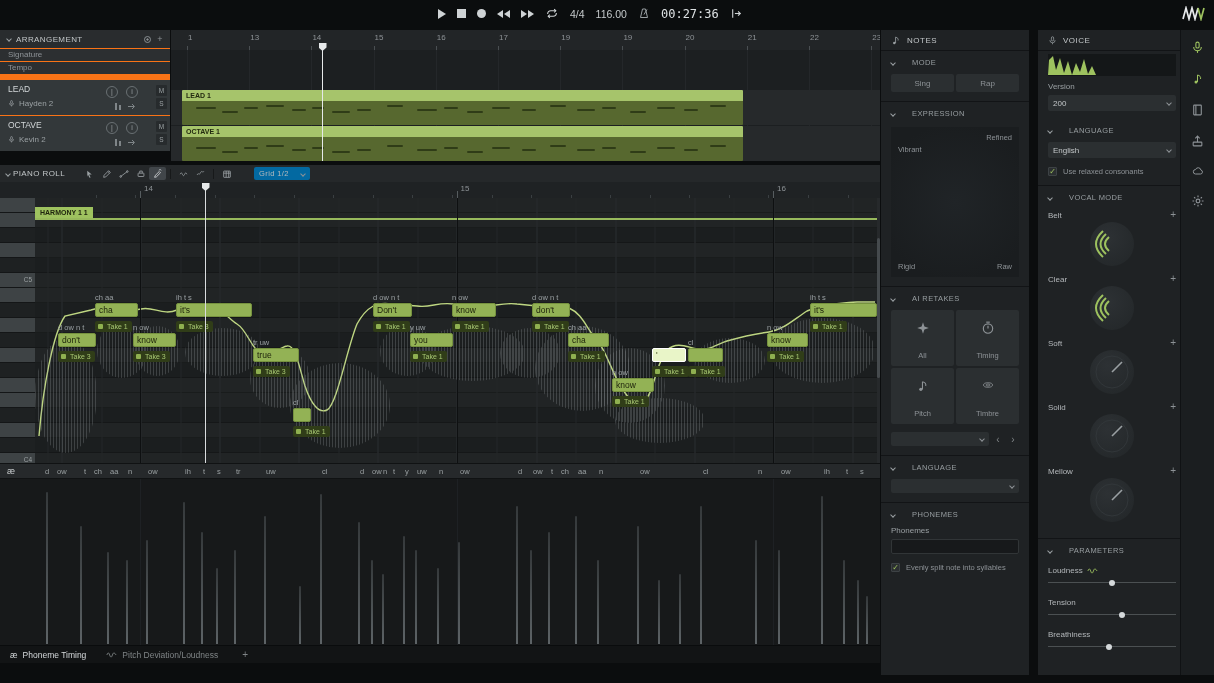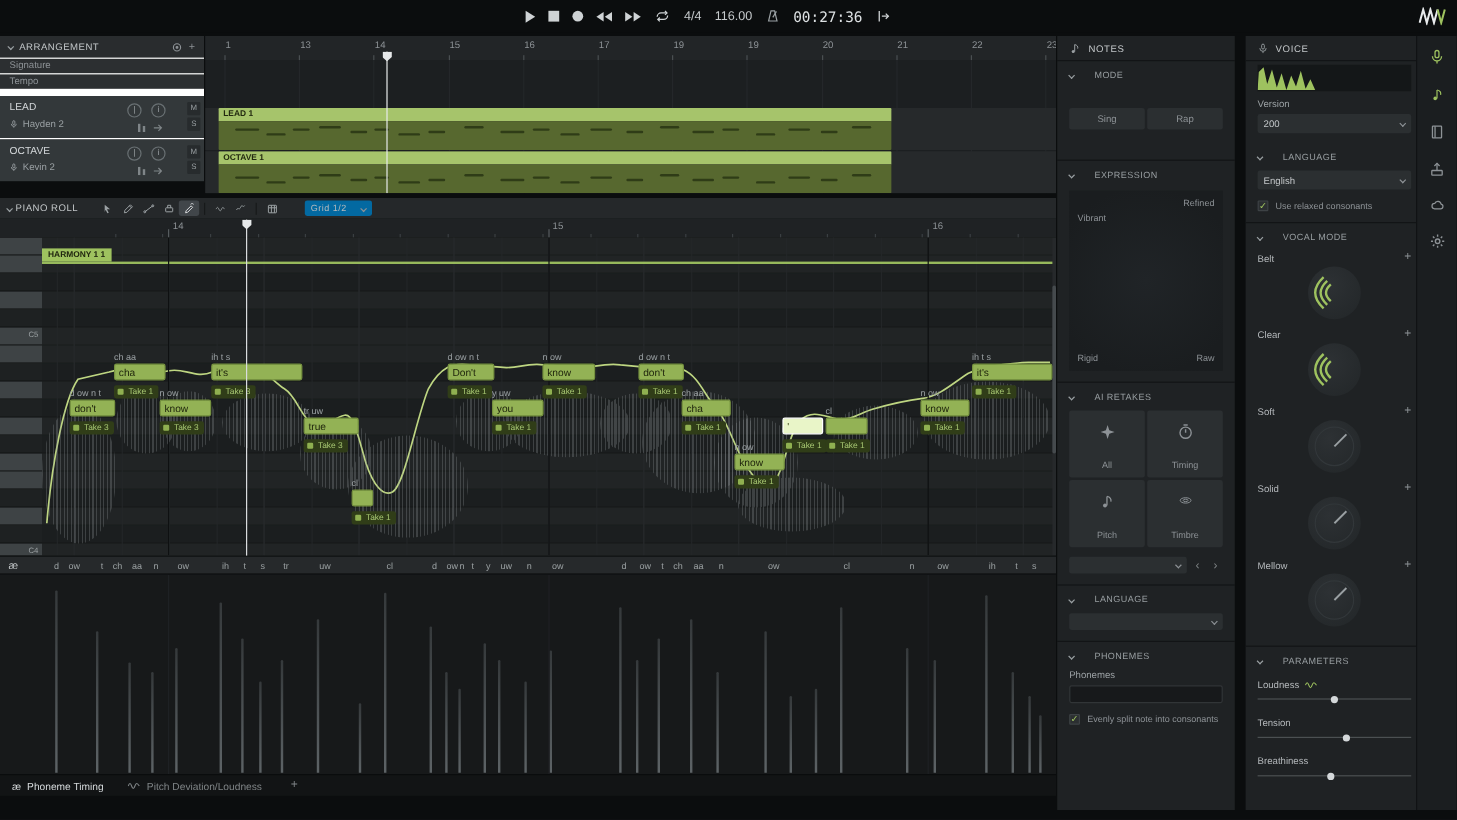--- a/index.html
+++ b/index.html
@@ -12,21 +12,21 @@
   .tbtn{display:flex;align-items:center;gap:1px;cursor:pointer}
   .tri{width:0;height:0;border-left:8px solid #cfd3d5;border-top:5px solid transparent;border-bottom:5px solid transparent}
   .tri.sm{border-left-width:6px;border-top-width:4px;border-bottom-width:4px}
   .tri.l{transform:rotate(180deg)}
   .sq{width:9px;height:9px;background:#cfd3d5}
   .cir{width:9px;height:9px;background:#cfd3d5;border-radius:50%}
   .readout{font-size:10.5px;color:#c6cacc}
   .readout.big{font-size:12px;color:#dde1e3;font-family:"DejaVu Sans Mono",monospace}
   .logo{position:absolute;right:8px;top:6px}
   
-  .arr-side{position:absolute;left:0;top:30px;width:170px;height:105px;background:#ffffff}
+  .arr-side{position:absolute;left:0;top:30px;width:170px;height:105px;background:#f97316}
   .phead{height:18px;background:#292c2e;display:flex;align-items:center;padding:0 7px;gap:5px;font-size:8px;letter-spacing:.4px;color:#c2c6c8}
   .chev{width:4px;height:4px;border-right:1px solid #9aa0a3;border-bottom:1px solid #9aa0a3;transform:rotate(45deg);flex:none}
   .spacer{flex:1}
   .hicon{color:#8d9296;font-size:9px;cursor:pointer;line-height:10px}
   .urow{height:12px;background:#2c2f31;margin-top:1px;font-size:8px;color:#8d9296;line-height:12px;padding-left:8px}
   .tracks{margin-top:6px}
   .track{position:relative;height:35px;background:#33383a;margin-bottom:1px}
   .tname{position:absolute;left:8px;top:4px;font-size:8.5px;color:#d3d7d9}
   .tvoice{position:absolute;left:8px;top:19px;font-size:8px;color:#9aa0a3;display:flex;gap:4px;align-items:center}
   .tcirc{position:absolute;top:6px;width:12px;height:12px;border:1px solid #697073;border-radius:50%;color:#9aa0a3;font-size:7px;line-height:10px;text-align:center}
@@ -89,21 +89,21 @@
   .btab{display:flex;align-items:center;gap:5px;padding:0 10px;height:100%;cursor:pointer}
   .btab.on{color:#d6dadc}
   .bplus{margin-left:14px;cursor:pointer;font-size:10px}
   
   .side-panel{position:absolute;top:30px;width:148px;height:645px;background:#1f2224}
   .notes-panel{left:881px}
   .voice-panel{left:1038px;width:148px}
   .sp-head{height:21px;border-bottom:1px solid #121416;display:flex;align-items:center;padding:0 10px;gap:6px;font-size:8px;letter-spacing:.5px;color:#c2c6c8}
   .section{border-bottom:1px solid #121416;padding-bottom:9px}
   .sec-head{height:23px;display:flex;align-items:center;padding:0 10px;gap:17px;font-size:7.5px;letter-spacing:.4px;color:#989ea1;cursor:pointer}
-  .mode-btns{display:flex;gap:2px;margin:16px 10px}
+  .mode-btns{display:flex;gap:2px;margin:0 10px}
   .mode-btn{flex:1;height:18px;background:#2b2f31;border-radius:2px;display:flex;align-items:center;justify-content:center;font-size:8px;color:#8d9296;cursor:pointer}
   .xy-pad{position:relative;margin:2px 10px 0;height:150px;background:#1b1e20;background-image:radial-gradient(circle at 50% 50%,#202427 0%,#1a1d1f 80%)}
   .xyc{position:absolute;font-size:7.5px;color:#8d9296}
   .tl{top:18px;left:7px}.tr{top:6px;right:7px}.bl{bottom:6px;left:7px}.br{bottom:6px;right:7px}
   .retake-grid{display:grid;grid-template-columns:1fr 1fr;gap:2px;margin:0 10px}
   .rtile{position:relative;height:56px;background:#2b2f31;border-radius:2px;cursor:pointer}
   .ric{position:absolute;top:11px;left:50%;transform:translateX(-50%);color:#8d9296}
   .rlab{position:absolute;bottom:6px;width:100%;text-align:center;font-size:7.5px;color:#8d9296}
   .retake-nav{display:flex;gap:3px;align-items:center;margin:8px 10px 0}
   .select{height:14px;background:#2b2f31;border-radius:2px;display:flex;align-items:center;justify-content:space-between;padding:0 5px;font-size:8px;color:#c2c6c8;cursor:pointer}
@@ -728,21 +728,21 @@
   </div>
   <div class="section" style="border-bottom:none">
     <div class="sec-head">
         <span class="chev"></span>
         <span>PHONEMES</span>
       </div>
     <div class="plabel">Phonemes</div>
     <input class="pinput" style="">
     <div class="cbrow">
       <span class="cbox">✓</span>
-      <span class="cbl">Evenly split note into consonants</span>
+      <span class="cbl">Evenly split note into syllables</span>
     </div>
   </div>
 </div>
 
 <div class="side-panel voice-panel">
   <div class="sp-head">
     <svg width="9" height="11" viewBox="0 0 24 24" fill="none" stroke="#9aa0a3" stroke-width="2">
         <rect x="9" y="2" width="6" height="11" rx="3"></rect>
         <path d="M5 11a7 7 0 0 0 14 0"></path>
         <path d="M12 18v4"></path>

